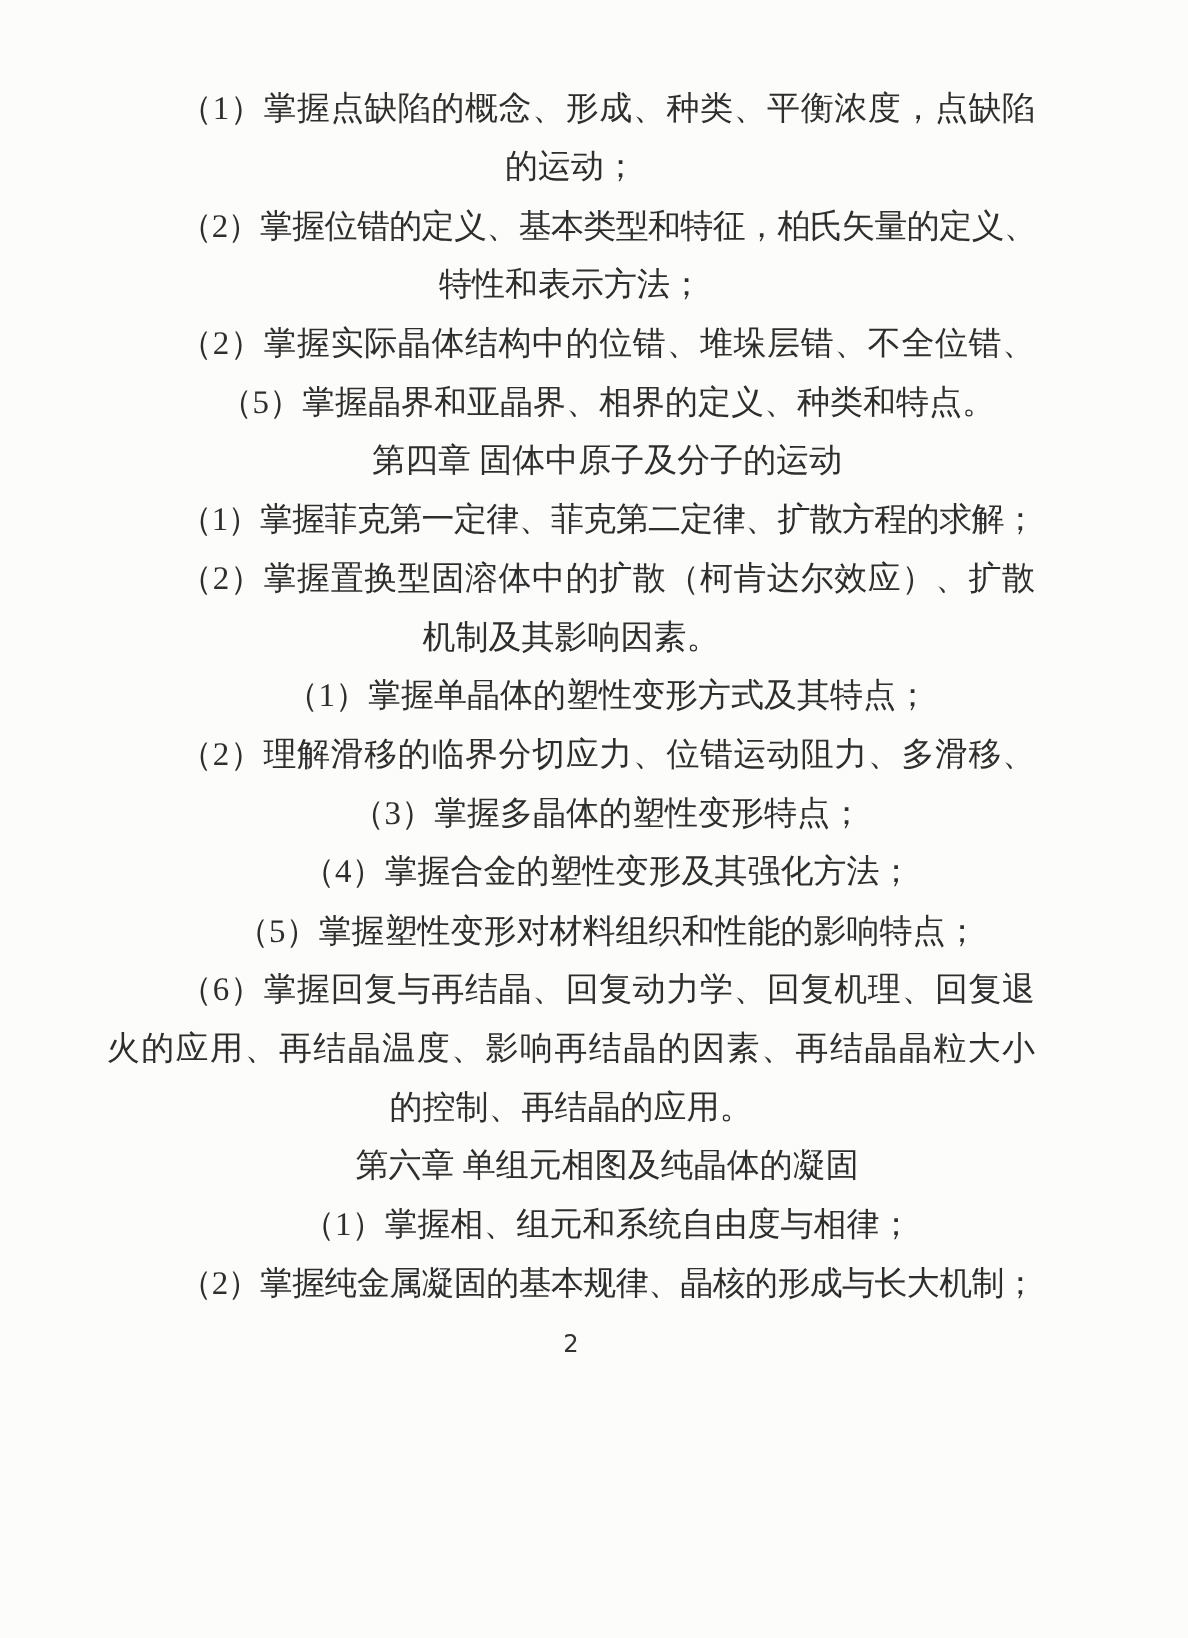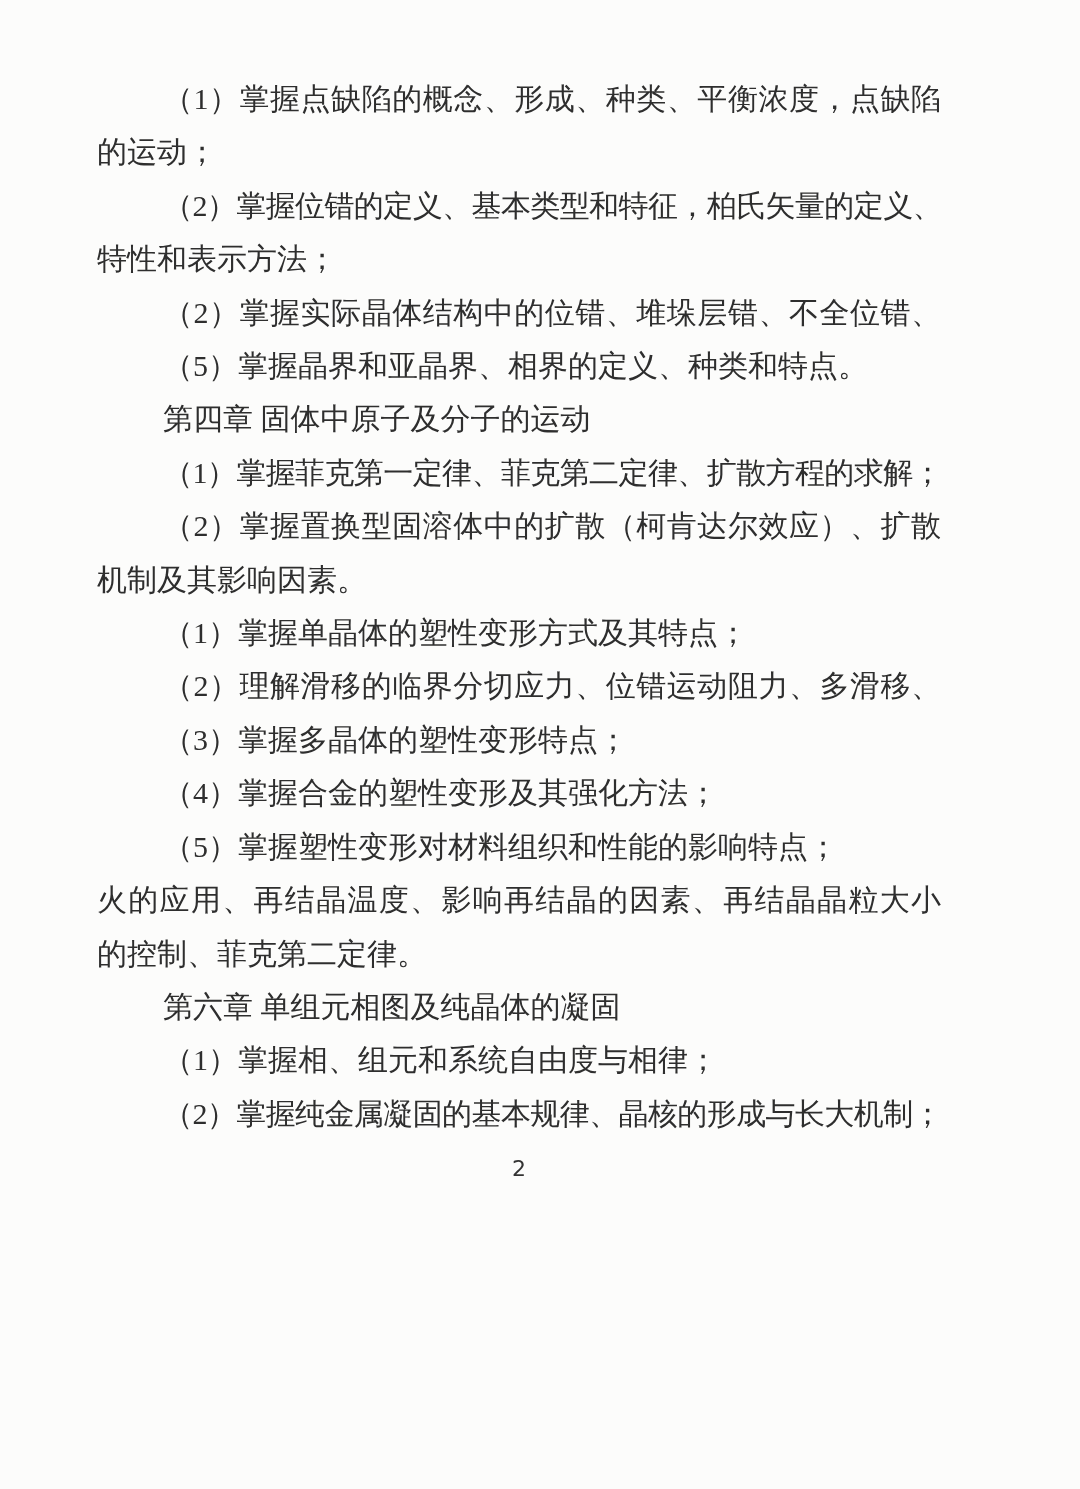--- a/index.html
+++ b/index.html
@@ -15,21 +15,21 @@
     background: #fcfcfb;
     padding: 72px 139px 12px 97px;
     font-family: "Liberation Serif", "DejaVu Serif", serif;
     font-size: 30px;
     line-height: 53.4px;
     color: #2e2e2e;
     overflow: hidden;
   }
   .line {
     white-space: nowrap;
-    text-align: left;
+    text-align: center;
   }
   .indent {
     text-indent: 2.2em;
   }
   .fill {
     text-align: justify;
     text-align-last: justify;
     text-justify: inter-character;
   }
   .tight {
@@ -57,22 +57,23 @@
   <div class="line indent">（5）掌握晶界和亚晶界、相界的定义、种类和特点。</div>
   <div class="line indent">第四章 固体中原子及分子的运动</div>
   <div class="line indent fill tight">（1）掌握菲克第一定律、菲克第二定律、扩散方程的求解；</div>
   <div class="line indent fill">（2）掌握置换型固溶体中的扩散（柯肯达尔效应）、扩散</div>
   <div class="line">机制及其影响因素。</div>
   <div class="line indent">（1）掌握单晶体的塑性变形方式及其特点；</div>
   <div class="line indent fill">（2）理解滑移的临界分切应力、位错运动阻力、多滑移、</div>
   <div class="line indent">（3）掌握多晶体的塑性变形特点；</div>
   <div class="line indent">（4）掌握合金的塑性变形及其强化方法；</div>
   <div class="line indent">（5）掌握塑性变形对材料组织和性能的影响特点；</div>
+  <div class="line indent fill">（6）掌握回复与再结晶、回复动力学、回复机理、回复退</div>
   <div class="line fill">火的应用、再结晶温度、影响再结晶的因素、再结晶晶粒大小</div>
-  <div class="line">的控制、菲克第二定律。</div>
+  <div class="line">的控制、再结晶的应用。</div>
   <div class="line indent">第六章 单组元相图及纯晶体的凝固</div>
   <div class="line indent">（1）掌握相、组元和系统自由度与相律；</div>
   <div class="line indent fill tight">（2）掌握纯金属凝固的基本规律、晶核的形成与长大机制；</div>
 
   <div class="footer">
     <span>2</span>
   </div>
 </div>
 
 </body></html>

